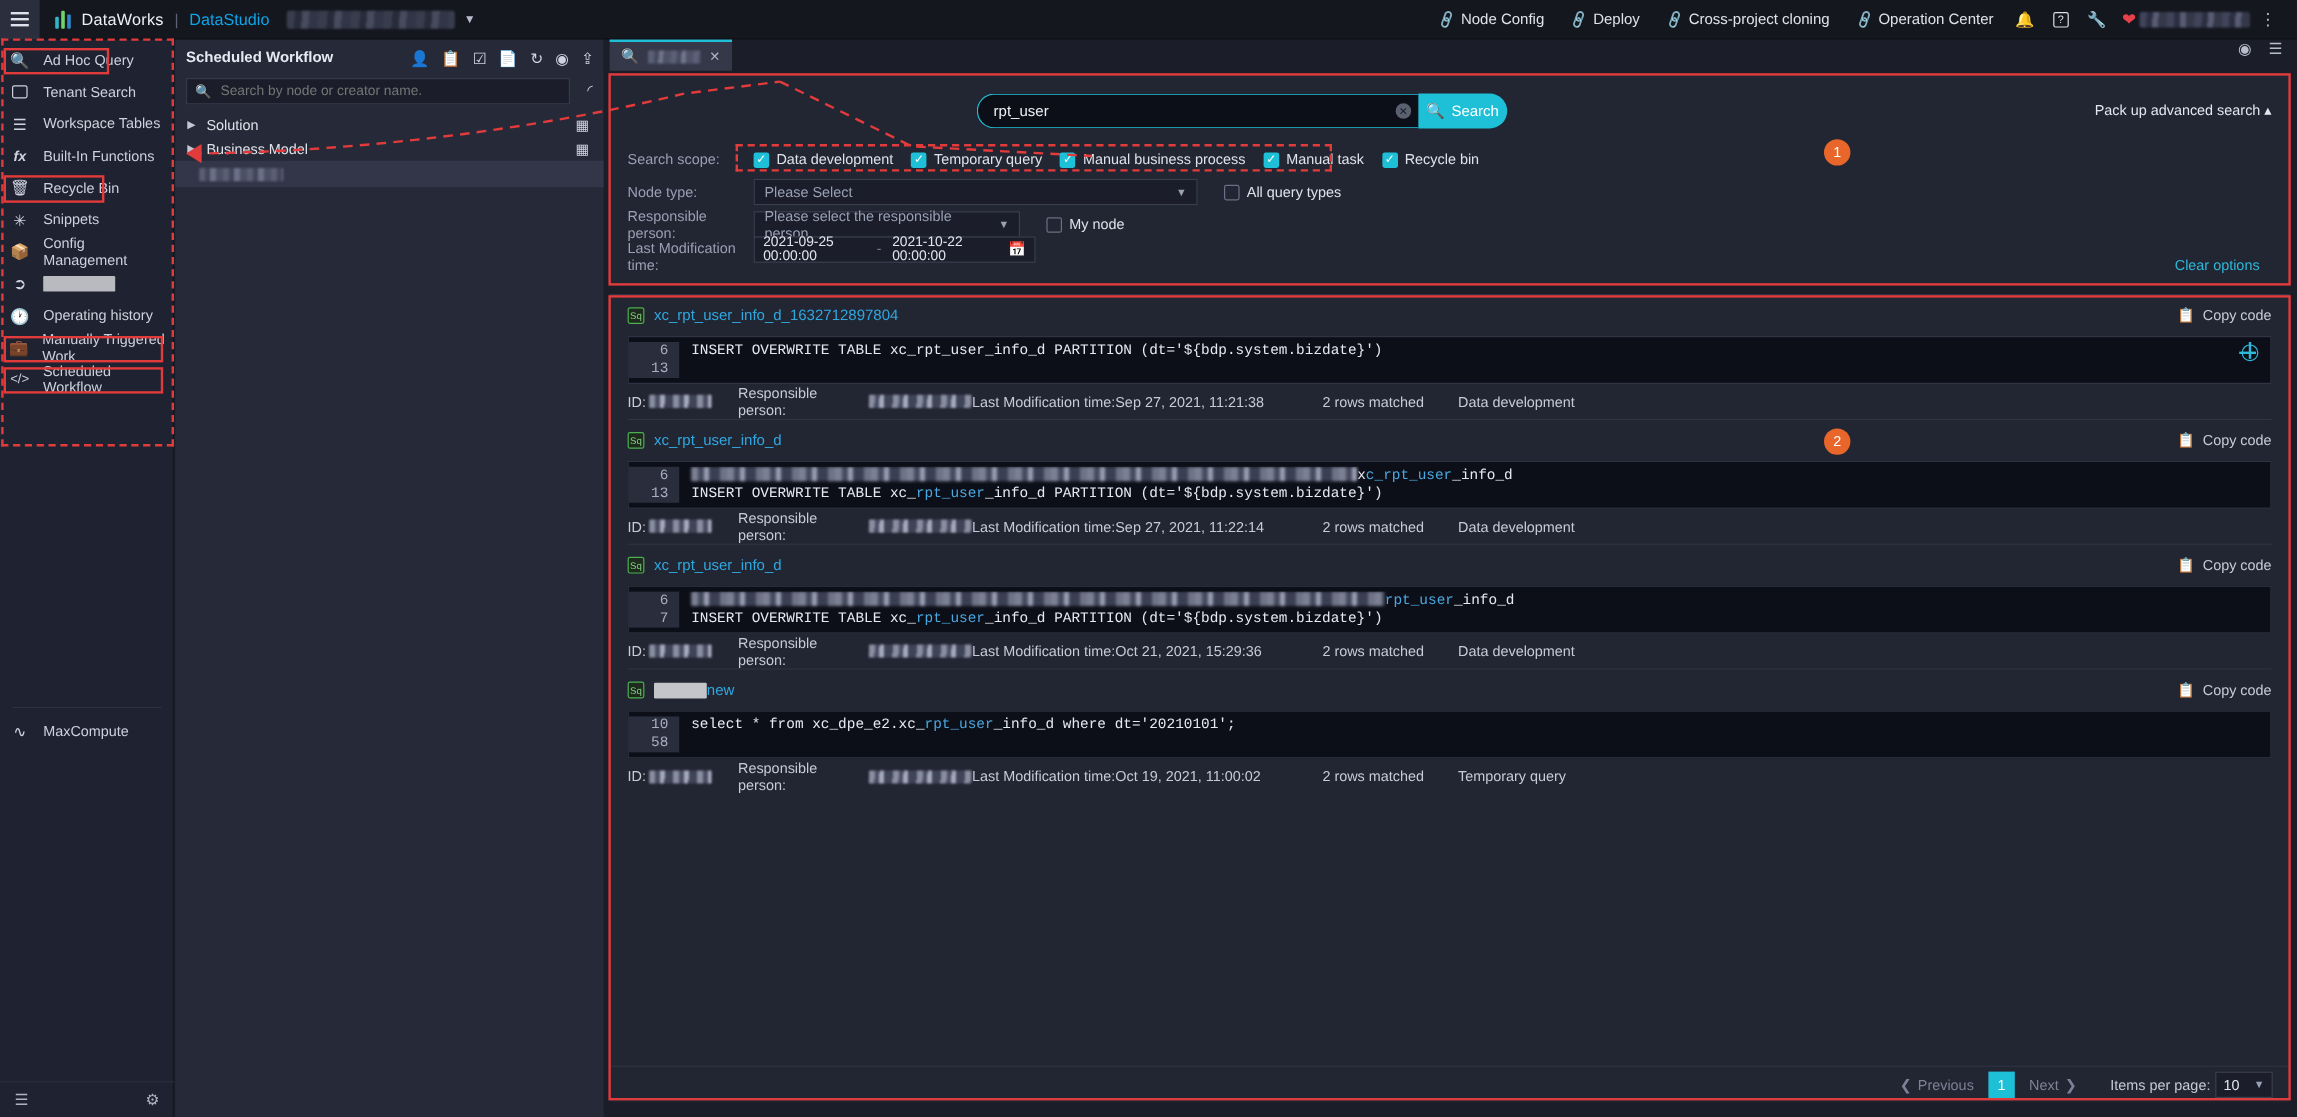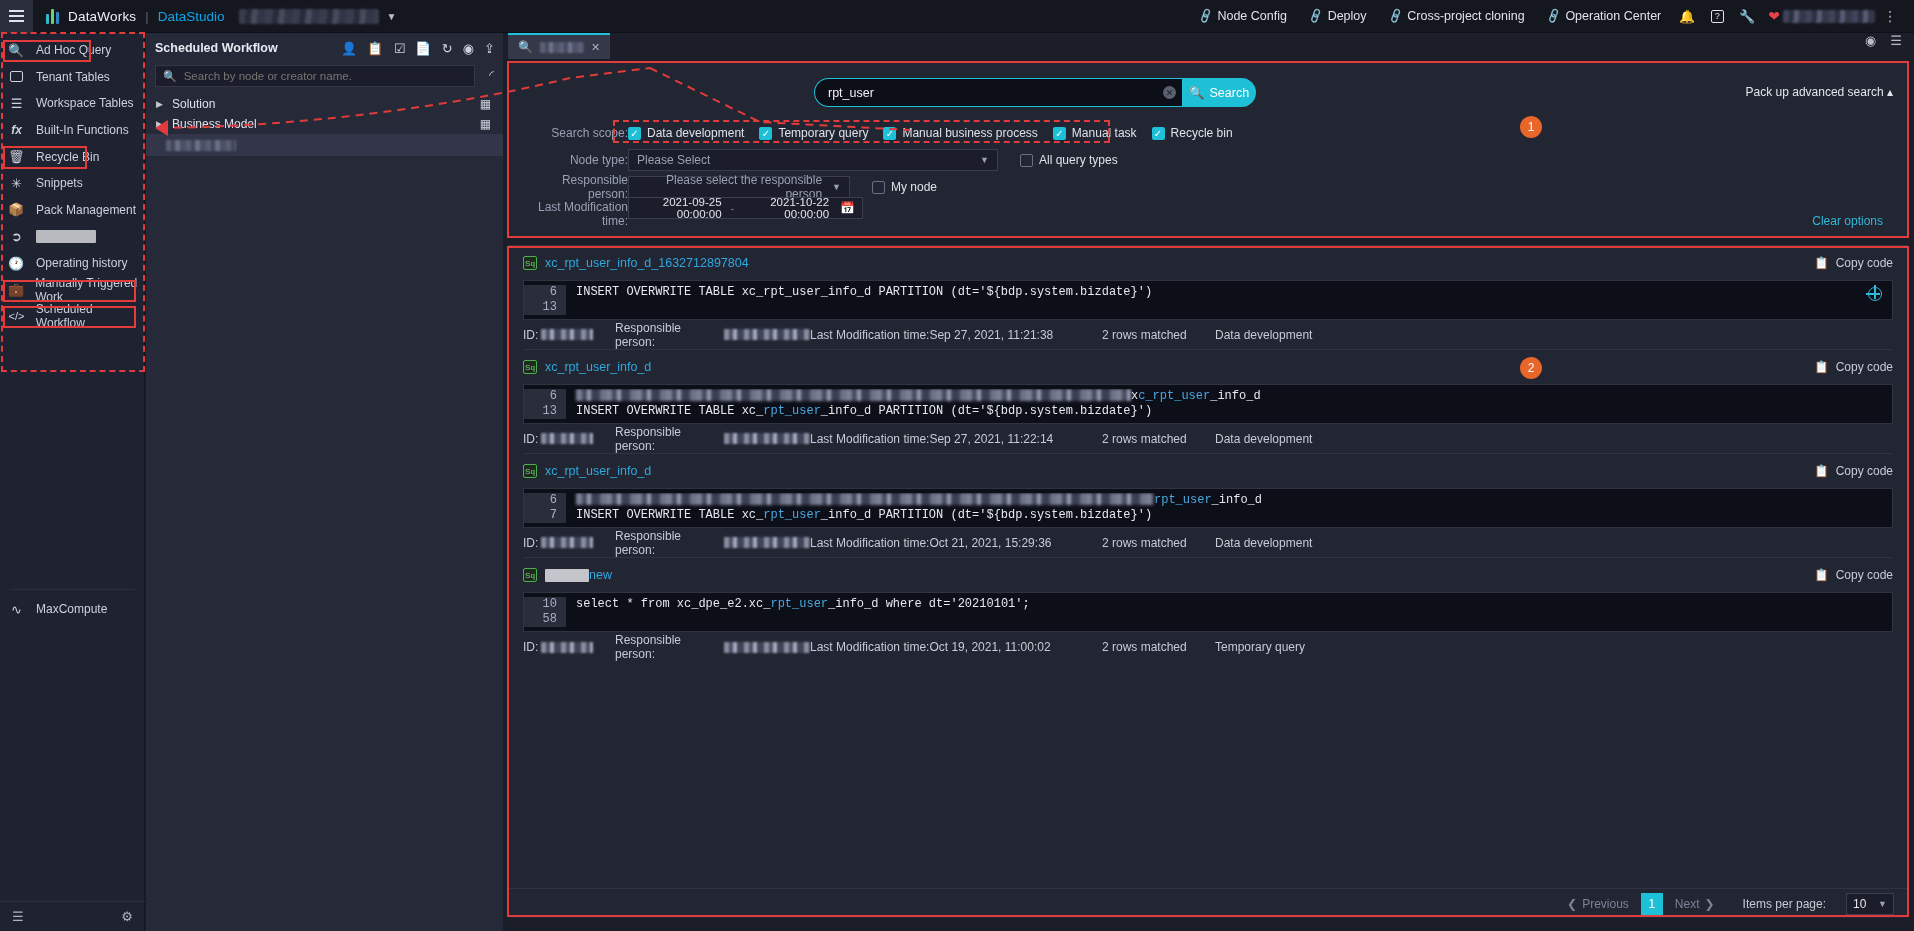--- a/index.html
+++ b/index.html
@@ -164,21 +164,21 @@
     font-size: 9px; display:flex; align-items:center; justify-content:center; cursor:pointer; flex:none;
   }
   .searchbtn {
     width: 74px; height: 29px; background:#1ec0d8; color:#ffffff; font-size: 12.5px;
     display:flex; align-items:center; justify-content:center; gap: 5px;
     border-radius: 0 15px 15px 0; cursor:pointer;
   }
   .packup {
     position:absolute; right: 14px; top: 22px; color: #e3e6ee; font-size: 12px; cursor:pointer;
   }
-  .frow { position:absolute; display:flex; align-items:center; font-size: 12px; text-align: right; }
+  .frow { position:absolute; display:flex; align-items:center; font-size: 12px; }
   .flabel { color: #99a0b4; width: 105px; flex:none; }
   .cb {
     width: 13px; height: 13px; border-radius: 2px; background:#1ec0d8; color:#fff;
     display:inline-flex; align-items:center; justify-content:center; font-size:10px; flex:none; cursor:pointer;
   }
   .cb.off { background: transparent; border: 1px solid #6a7086; }
   .cbl { display:flex; align-items:center; gap:6px; margin-right: 15px; color:#dfe2ea; cursor:pointer; }
   .sel {
     height: 22px; background:#1b1e2a; border:1px solid #3a3e4f; display:flex; align-items:center;
     padding: 0 8px; color:#9aa0b4; font-size: 12px; cursor:pointer; justify-content: space-between;
@@ -251,21 +251,21 @@
   .pager {
     position:absolute; left: 508px; bottom: 13px; width: 1400px; height: 30px;
     display:flex; align-items:center; justify-content:flex-end; gap: 0; padding-right: 14px;
     border-top: 1px solid #2f3342; background:#222532;
   }
   .pg { font-size: 12px; color:#7d8296; padding: 0 12px; height: 22px; display:flex;align-items:center;gap:5px; cursor:pointer;}
   .pgnum {
     width: 22px; height: 22px; background:#1ec0d8; color:#fff; font-size: 12px;
     display:flex; align-items:center; justify-content:center; cursor:pointer;
   }
-  .ipp { font-size: 12px; color:#c8cbd6; margin-left: 16px; display:flex; align-items:center; gap:20px; }
+  .ipp { font-size: 12px; color:#c8cbd6; margin-left: 16px; display:flex; align-items:center; gap:4px; }
   .ippsel {
     width: 48px; height: 22px; background:#1b1e2a; border:1px solid #3a3e4f; color:#e3e6ee;
     display:flex; align-items:center; justify-content:space-between; padding: 0 6px; font-size: 12px; cursor:pointer;
   }
 
   
   .ann { position:absolute; pointer-events:none; }
   .dash-red { border: 2px dashed #e23b3b; }
   .solid-red { border: 2px solid #e23b3b; }
   .badge {
@@ -332,41 +332,41 @@
   <div class="rail">
     <div style="height:4px"></div>
     <div class="rail-item">
       <span class="ri">🔍</span>
       <span>Ad Hoc Query</span>
     </div>
     <div class="rail-item">
       <span class="ri">
           <span class="ico-sq"></span>
         </span>
-      <span>Tenant Tables</span>
+      <span>Tenant Search</span>
     </div>
     <div class="rail-item">
       <span class="ri">☰</span>
       <span>Workspace Tables</span>
     </div>
     <div class="rail-item">
       <span class="ri" style="font-style:italic;font-weight:bold;font-size:12px">fx</span>
       <span>Built-In Functions</span>
     </div>
     <div class="rail-item">
       <span class="ri">🗑</span>
       <span>Recycle Bin</span>
     </div>
     <div class="rail-item">
       <span class="ri">✳</span>
       <span>Snippets</span>
     </div>
     <div class="rail-item">
       <span class="ri">📦</span>
-      <span>Pack Management</span>
+      <span>Config Management</span>
     </div>
     <div class="rail-item">
       <span class="ri">➲</span>
       <span class="rail-blank"></span>
     </div>
     <div class="rail-item">
       <span class="ri">🕐</span>
       <span>Operating history</span>
     </div>
     <div class="rail-item">

